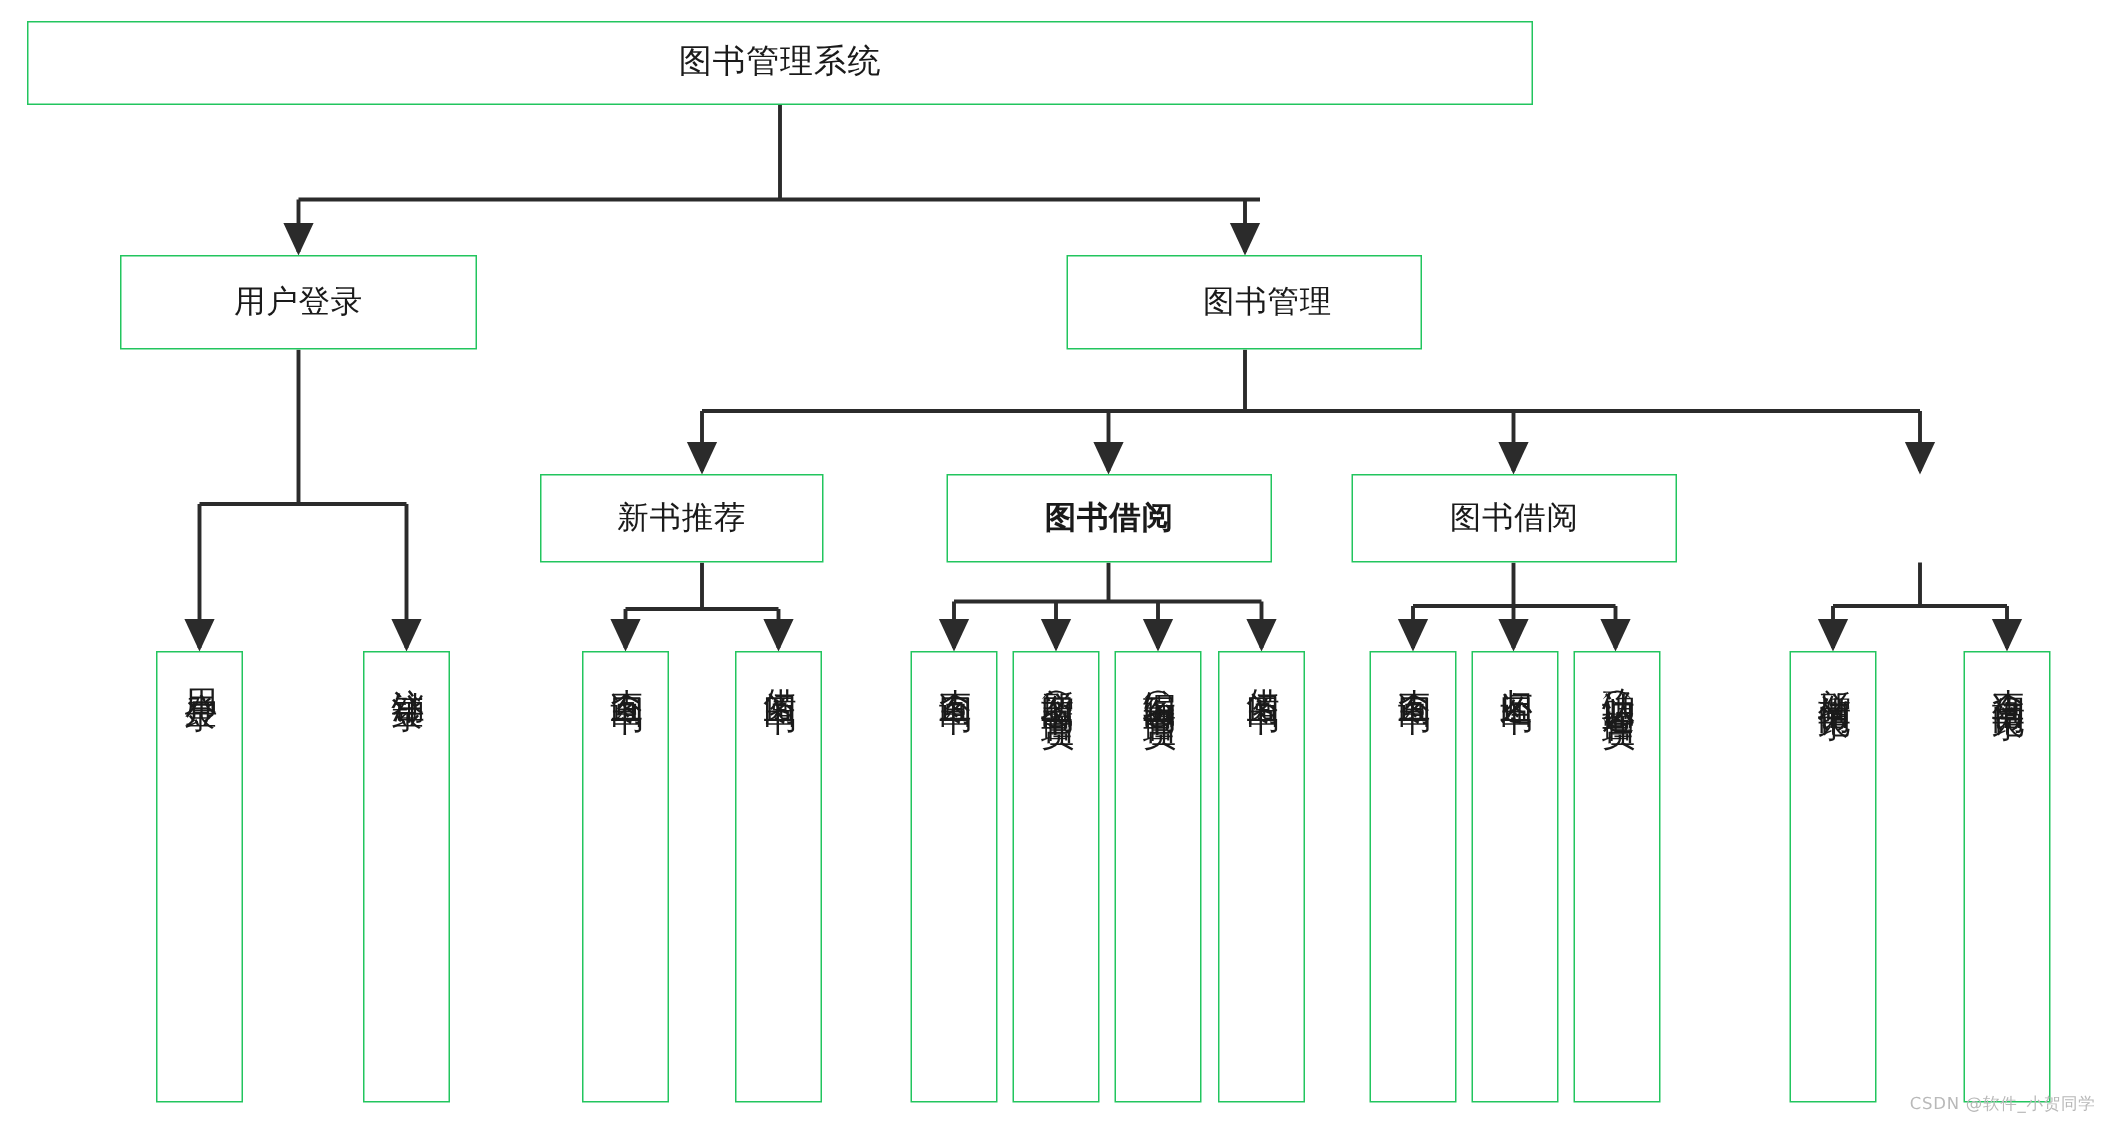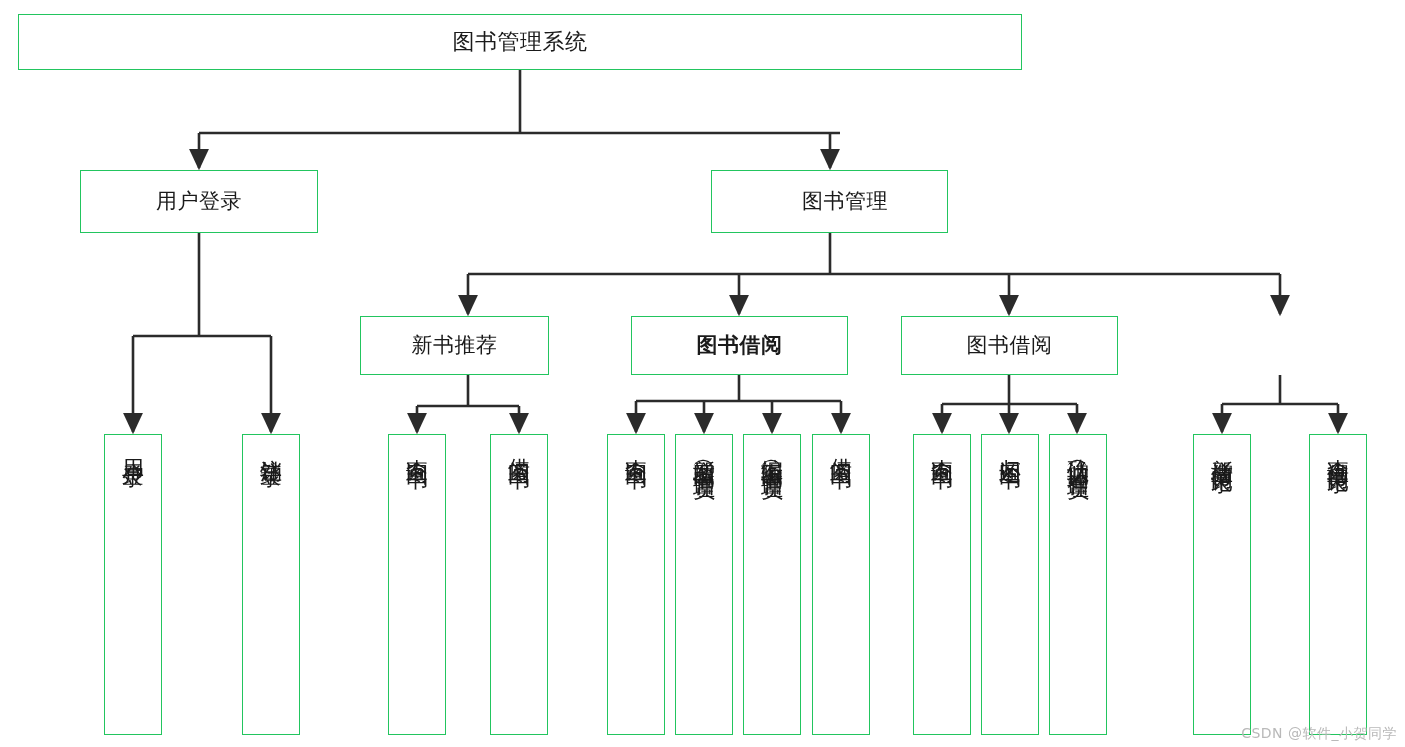--- a/index.html
+++ b/index.html
@@ -63,21 +63,21 @@
     text-orientation: upright;
     font-size: 22px;
     line-height: 1;
     letter-spacing: 3px;
     white-space: nowrap;
   }
   .watermark {
     position: absolute;
     right: 8px;
     bottom: 4px;
-    font-size: 14px;
+    font-size: 11px;
     color: #b9b9b9;
     letter-spacing: 0.5px;
     white-space: nowrap;
     z-index: 5;
     font-family: "DejaVu Sans", "Liberation Sans", sans-serif;
   }
 </style>
 </head>
 <body>
 

